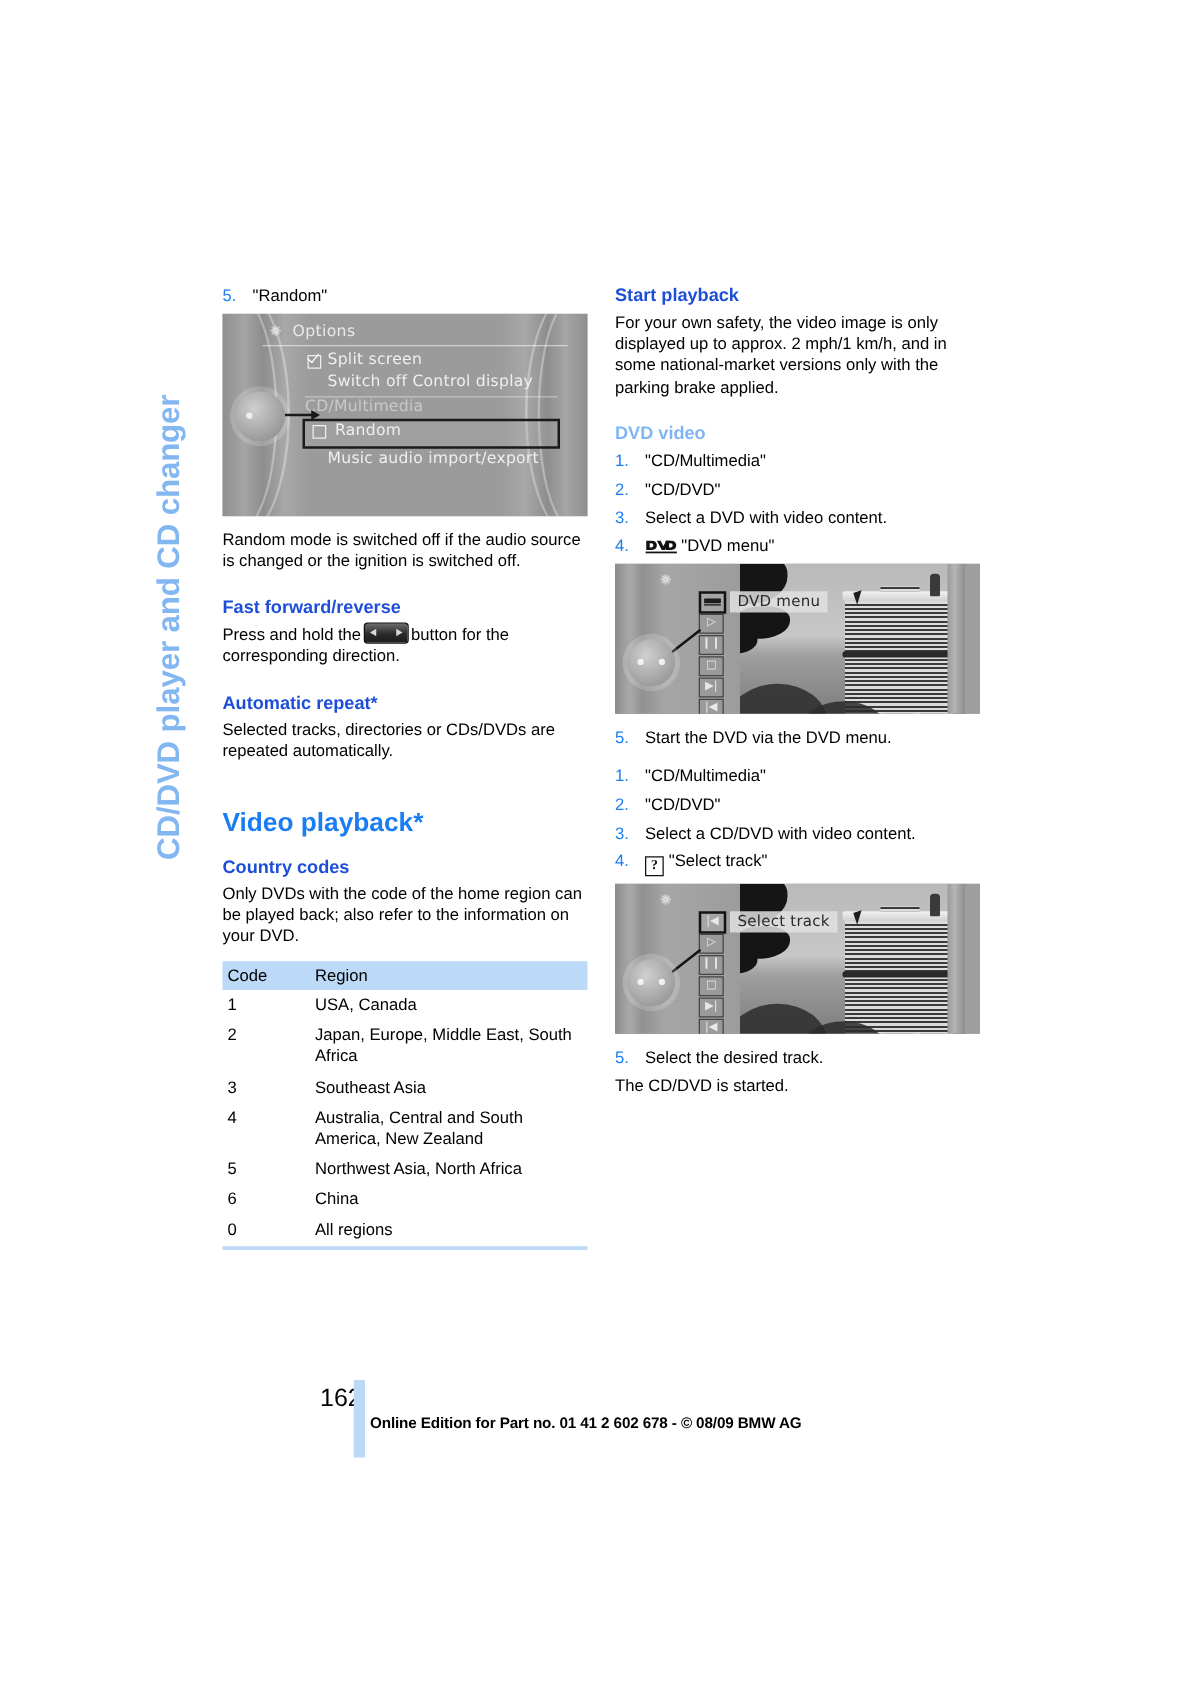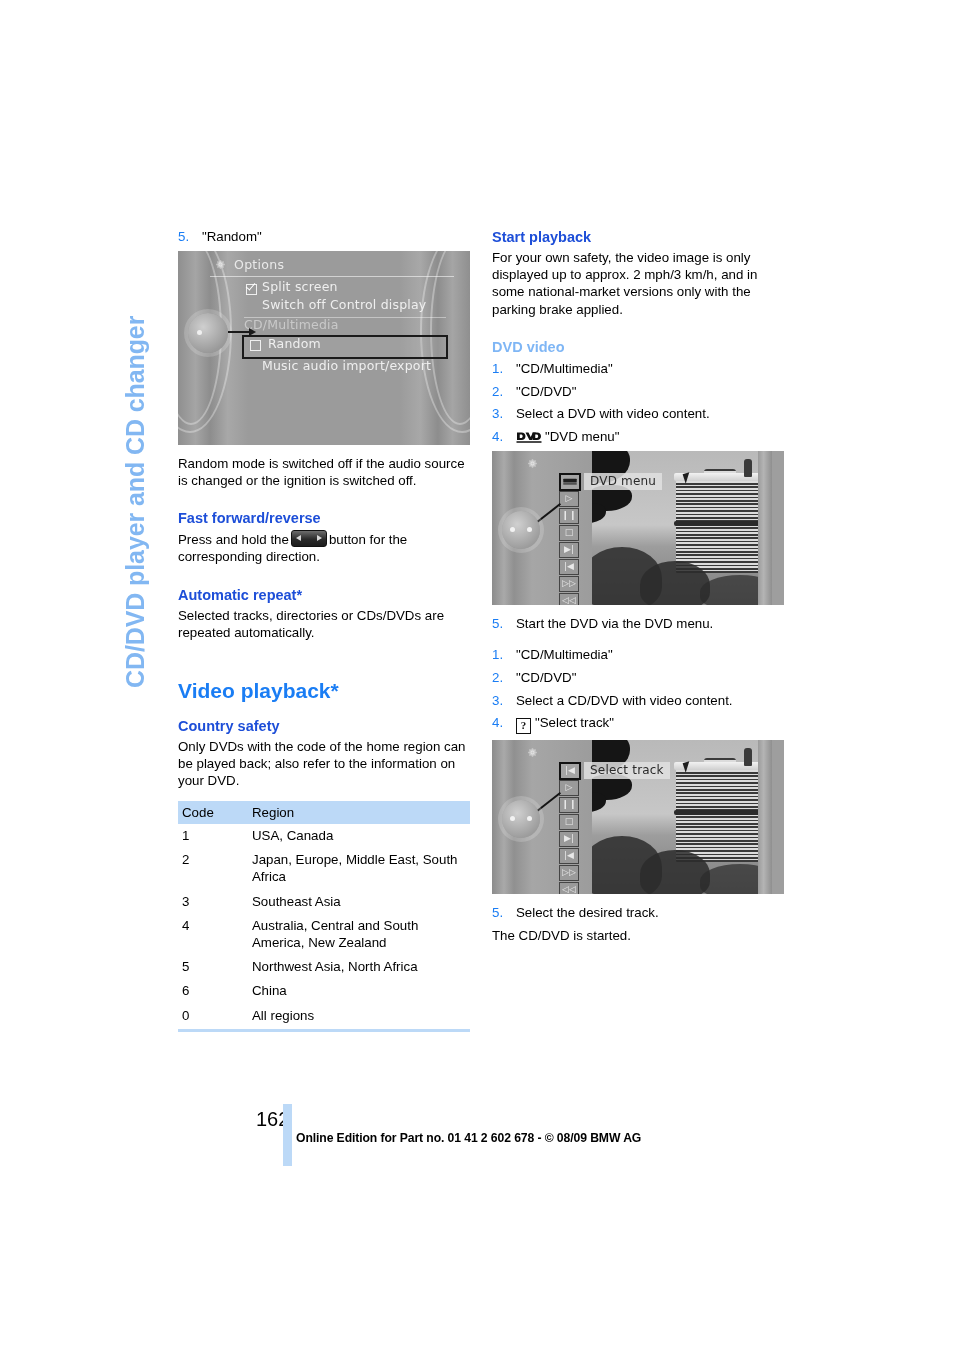--- a/index.html
+++ b/index.html
@@ -184,22 +184,22 @@
 
   
   .shot {
     position: relative;
     width: 292px;
     background: #9a9a9a;
     overflow: hidden;
     margin: 2px 0 10px 0;
     font-family: "DejaVu Sans", sans-serif;
   }
-  .shot-menu { height: 194px; }
-  .shot-video { height: 154px; }
+  .shot-menu { height: 162px; }
+  .shot-video { height: 120px; }
 
   
   .sm-bg {
     position: absolute; inset: 0;
     background:
       linear-gradient(90deg, #8f8f8f 0%, #a5a5a5 6%, #8d8d8d 11%, #a8a8a8 17%, #9b9b9b 24%, #9b9b9b 76%, #a8a8a8 83%, #8d8d8d 89%, #a5a5a5 94%, #8f8f8f 100%);
   }
   .sm-arc {
     position: absolute;
     border: 2px solid rgba(255,255,255,0.32);
@@ -467,21 +467,21 @@
     <p class="body"><span>Press and hold the</span><span class="btn-ff"></span><span>button for the corresponding direction.</span></p>
 
     <div class="gap-s"></div>
     <div class="h2">Automatic repeat*</div>
     <p class="body">Selected tracks, directories or CDs/DVDs are repeated automatically.</p>
 
     <div class="gap-l"></div>
     <div class="h1">Video playback*</div>
 
     <div class="gap-s"></div>
-    <div class="h2">Country safety</div>
+    <div class="h2">Country codes</div>
     <p class="body">Only DVDs with the code of the home region can be played back; also refer to the information on your DVD.</p>
 
     <table class="cc-table">
       <thead>
         <tr>
           <th class="c-code">Code</th>
           <th>Region</th>
         </tr>
       </thead>
       <tbody>
@@ -513,21 +513,21 @@
           <td class="c-code">0</td>
           <td>All regions</td>
         </tr>
       </tbody>
     </table>
   </div>
 
   <div class="col-right">
 
     <div class="h2">Start playback</div>
-    <p class="body">For your own safety, the video image is only displayed up to approx. 2 mph/3 km/h, and in some national-market versions only with the parking brake applied.</p>
+    <p class="body">For your own safety, the video image is only displayed up to approx. 2 mph/1 km/h, and in some national-market versions only with the parking brake applied.</p>
 
     <div class="gap-s"></div>
     <div class="h3">DVD video</div>
 
     <div class="step">
       <span class="step-num">1.</span>
       <span class="step-txt">"CD/Multimedia"</span>
     </div>
     <div class="step">
       <span class="step-num">2.</span>

